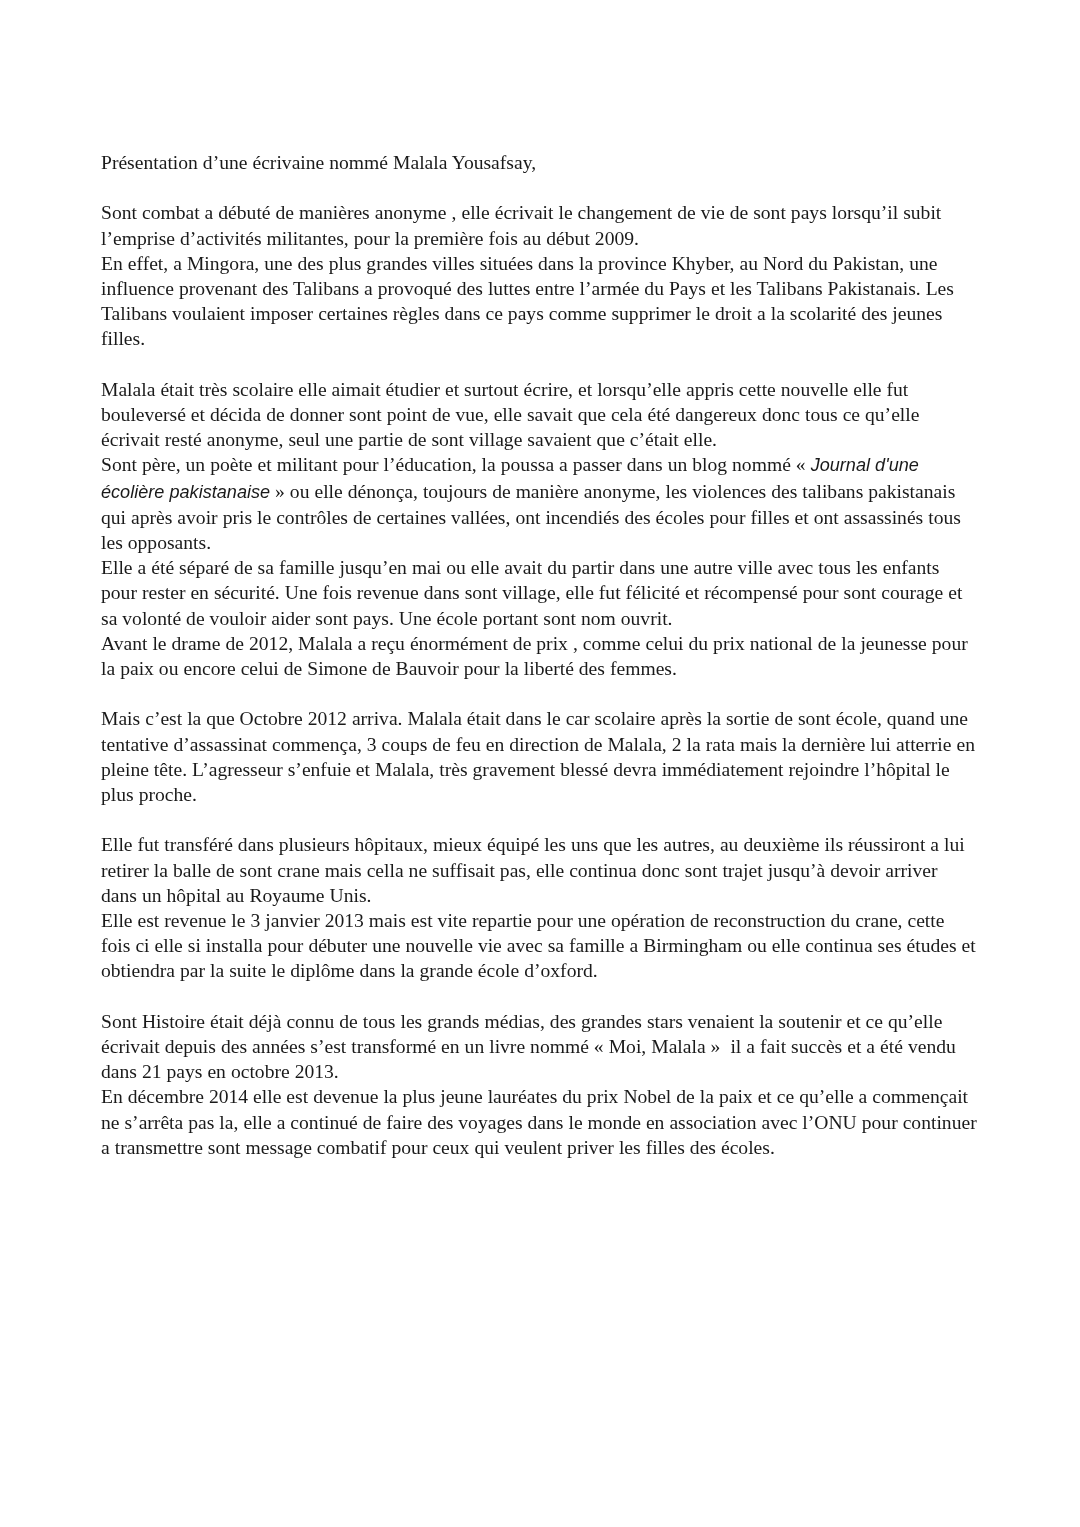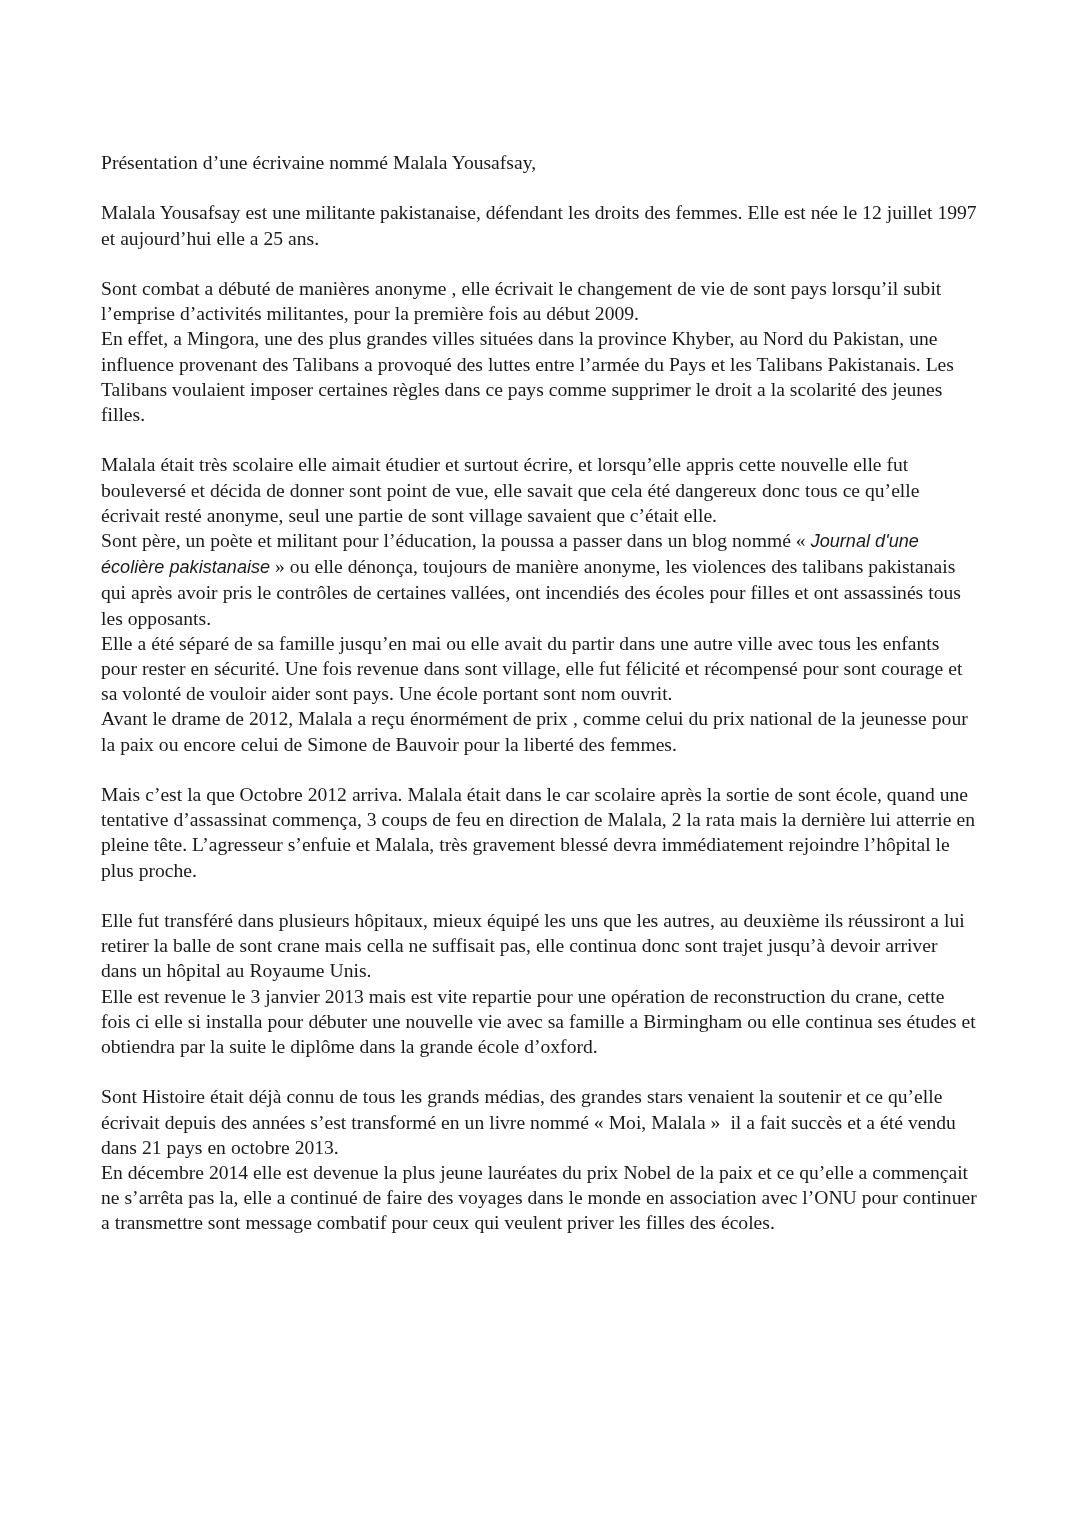--- a/index.html
+++ b/index.html
@@ -48,21 +48,20 @@
   }
 </style>
 </head>
 <body>
 
 <div class="page">
   <div class="doc-body">
 
     <p class="para">Présentation d’une écrivaine nommé Malala Yousafsay,</p>
 
-    <p class="para">Malala Yousafsay est une militante pakistanaise, défendant les droits des femmes. Elle est née le 12 juillet 1997 et aujourd’hui elle a 25 ans.</p>
 
     <p class="para">Sont combat a débuté de manières anonyme , elle écrivait le changement de vie de sont pays lorsqu’il subit l’emprise d’activités militantes, pour la première fois au début 2009.
 En effet, a Mingora, une des plus grandes villes situées dans la province Khyber, au Nord du Pakistan, une influence provenant des Talibans a provoqué des luttes entre l’armée du Pays et les Talibans Pakistanais. Les Talibans voulaient imposer certaines règles dans ce pays comme supprimer le droit a la scolarité des jeunes filles.</p>
 
     <p class="para"><span>Malala était très scolaire elle aimait étudier et surtout écrire, et lorsqu’elle appris cette nouvelle elle fut bouleversé et décida de donner sont point de vue, elle savait que cela été dangereux donc tous ce qu’elle écrivait resté anonyme, seul une partie de sont village savaient que c’était elle.
 Sont père, un poète et militant pour l’éducation, la poussa a passer dans un blog nommé « </span><span class="title-italic">Journal d'une écolière pakistanaise</span><span> » ou elle dénonça, toujours de manière anonyme, les violences des talibans pakistanais qui après avoir pris le contrôles de certaines vallées, ont incendiés des écoles pour filles et ont assassinés tous les opposants.
 Elle a été séparé de sa famille jusqu’en mai ou elle avait du partir dans une autre ville avec tous les enfants pour rester en sécurité. Une fois revenue dans sont village, elle fut félicité et récompensé pour sont courage et sa volonté de vouloir aider sont pays. Une école portant sont nom ouvrit.
 Avant le drame de 2012, Malala a reçu énormément de prix , comme celui du prix national de la jeunesse pour la paix ou encore celui de Simone de Bauvoir pour la liberté des femmes.</span></p>
 
     <p class="para">Mais c’est la que Octobre 2012 arriva. Malala était dans le car scolaire après la sortie de sont école, quand une tentative d’assassinat commença, 3 coups de feu en direction de Malala, 2 la rata mais la dernière lui atterrie en pleine tête. L’agresseur s’enfuie et Malala, très gravement blessé devra immédiatement rejoindre l’hôpital le plus proche.</p>

